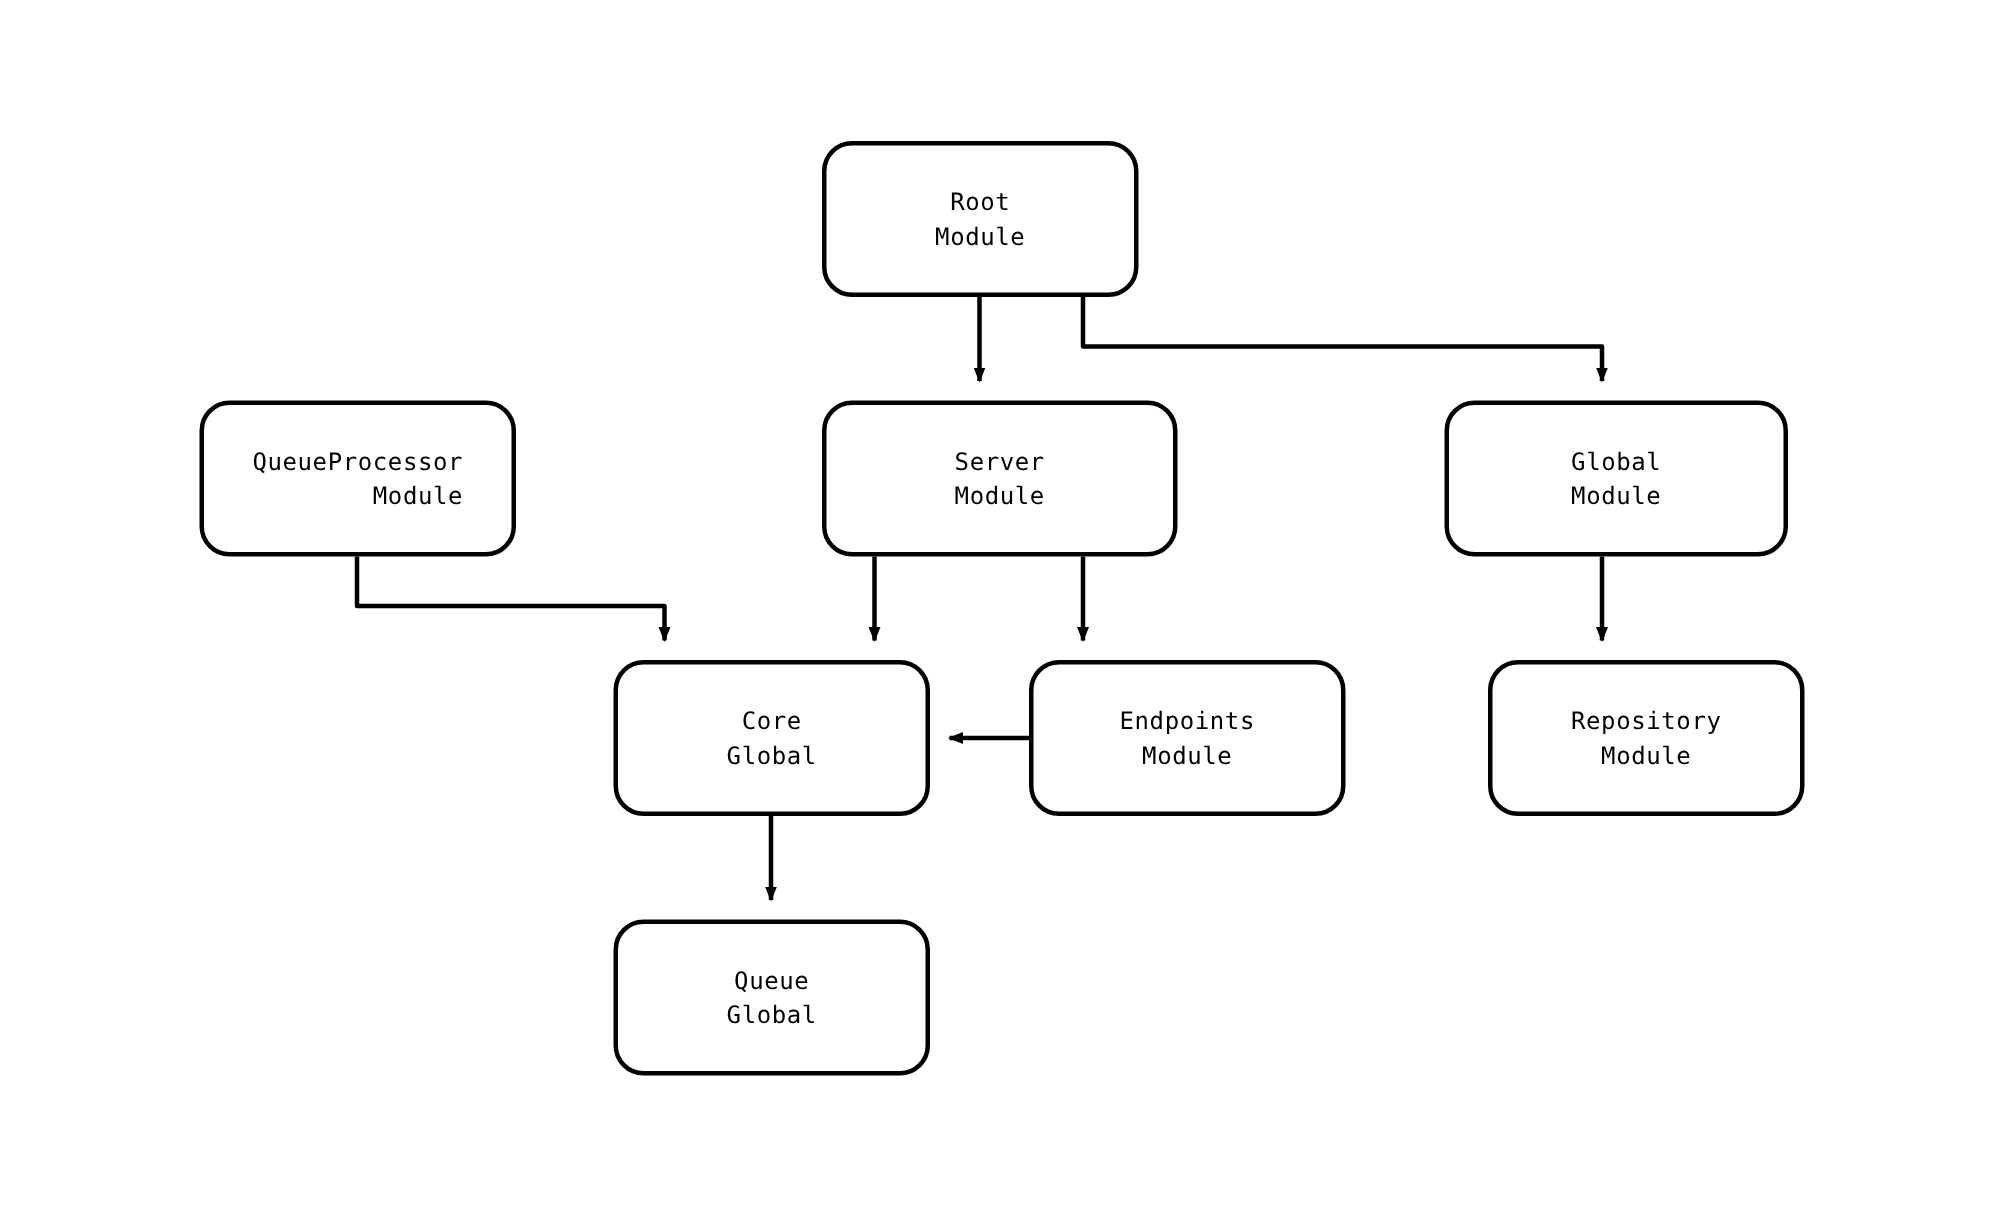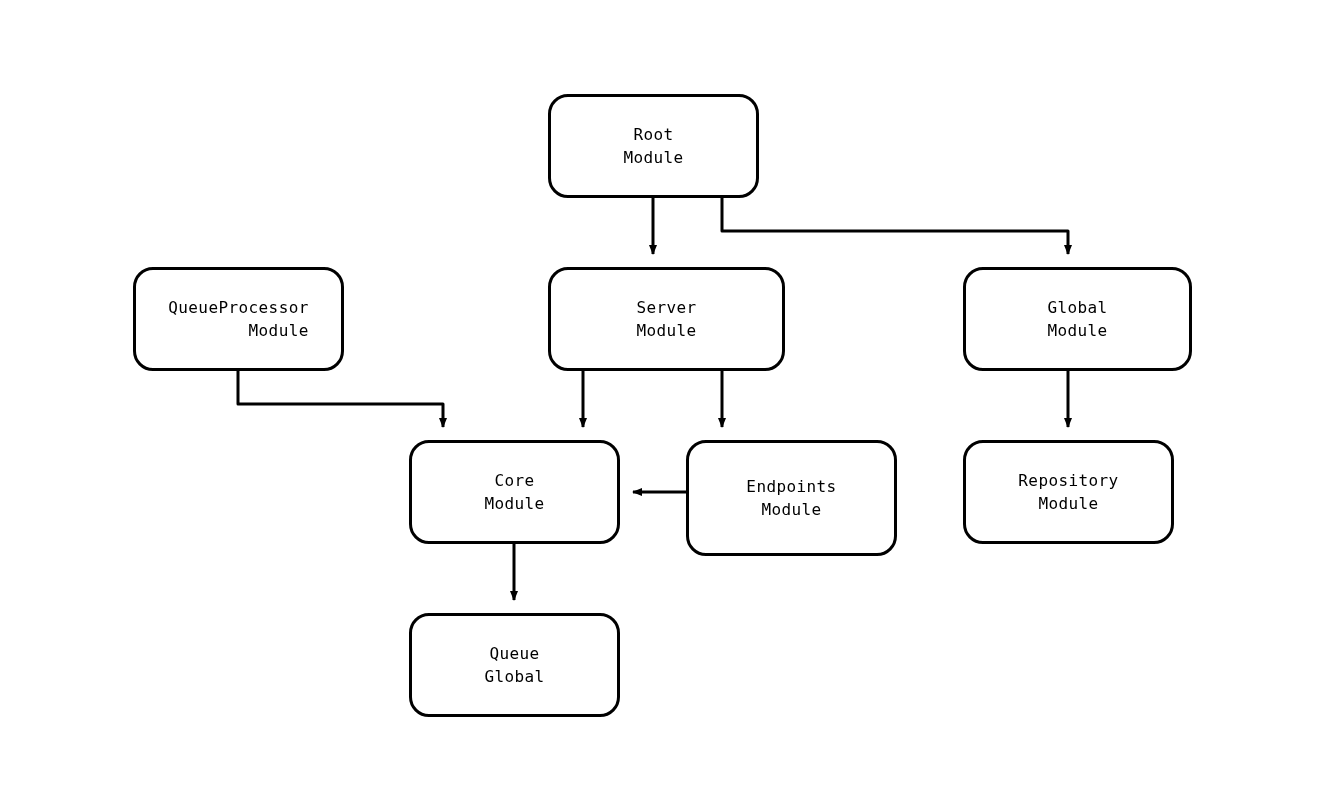--- a/index.html
+++ b/index.html
@@ -106,29 +106,29 @@
 Module</span>
   </div>
 
   <div class="node" style="left:963px; top:267px; width:229px; height:104px;">
     <span class="node-label">Global
 Module</span>
   </div>
 
   <div class="node" style="left:409px; top:440px; width:211px; height:104px;">
     <span class="node-label">Core
-Module</span>
+Global</span>
   </div>
 
-  <div class="node" style="left:686px; top:440px; width:211px; height:116px;">
+  <div class="node" style="left:686px; top:440px; width:211px; height:104px;">
     <span class="node-label">Endpoints
 Module</span>
   </div>
 
-  <div class="node" style="left:963px; top:440px; width:211px; height:104px;text-align:center;">
+  <div class="node" style="left:992px; top:440px; width:211px; height:104px;text-align:center;">
     <span class="node-label">Repository
 Module</span>
   </div>
 
   <div class="node" style="left:409px; top:613px; width:211px; height:104px;">
     <span class="node-label">Queue
 Global</span>
   </div>
 
 </div>

